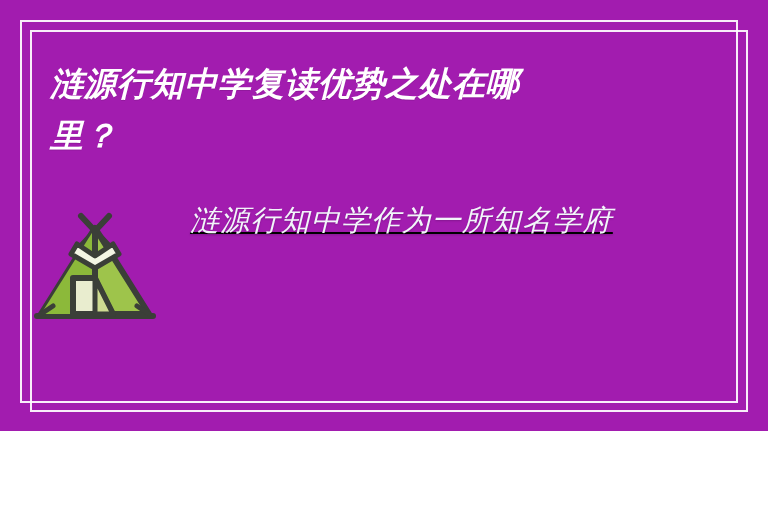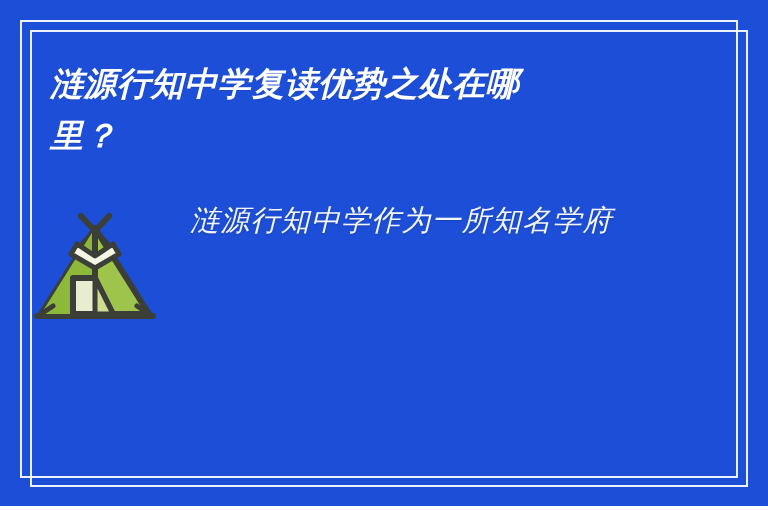--- a/index.html
+++ b/index.html
@@ -10,22 +10,22 @@
   body {
     width: 768px;
     height: 510px;
     overflow: hidden;
     font-family: "Liberation Sans", "DejaVu Sans", sans-serif;
   }
 
   #card {
     position: relative;
     width: 768px;
-    height: 506px;
-    background: #1d4ed8;
+    height: 431px;
+    background: #a21caf;
     box-sizing: border-box;
   }
 
   
   .frame {
     position: absolute;
     border: 2px solid rgba(255,255,255,0.92);
     pointer-events: none;
     box-sizing: border-box;
   }
@@ -75,20 +75,21 @@
     width: 190px;
     flex: 0 0 190px;
     display: flex;
     justify-content: center;
     padding-top: 14px;
   }
 
   #body-block {
     flex: 1 1 auto;
     padding-right: 70px;
+    text-decoration: underline;
   }
   .body-line {
     color: #f2f6fa;
     font-size: 29px;
     line-height: 48px;
     font-style: italic;
     letter-spacing: 1.2px;
     white-space: nowrap;
     font-family: "Liberation Serif", "DejaVu Serif", serif;
     text-shadow: 0 1px 2px rgba(0,0,0,0.18);

